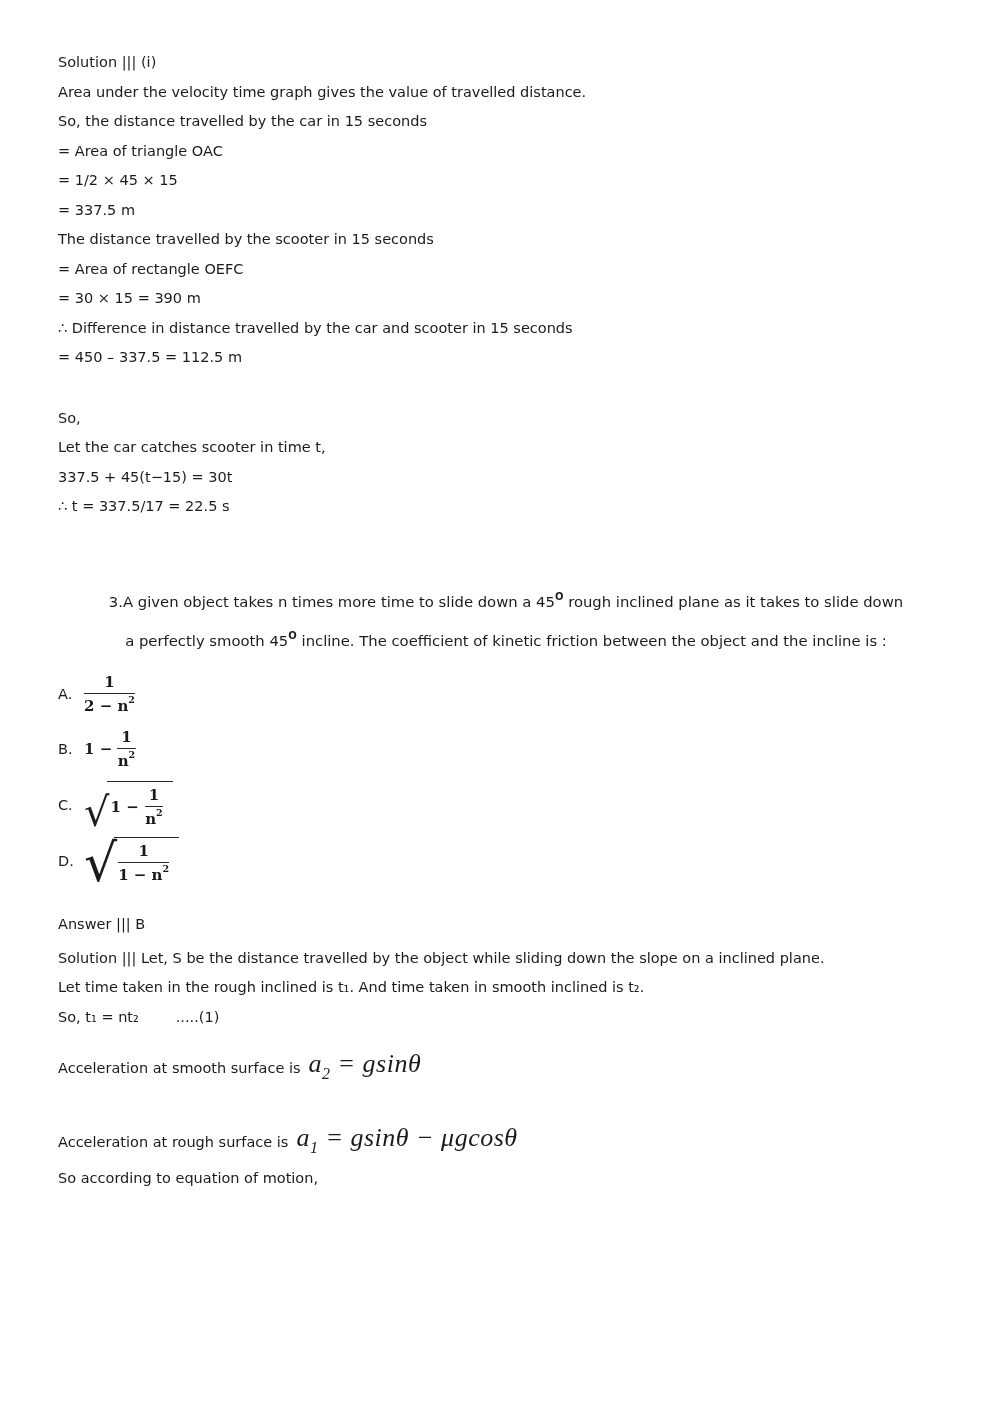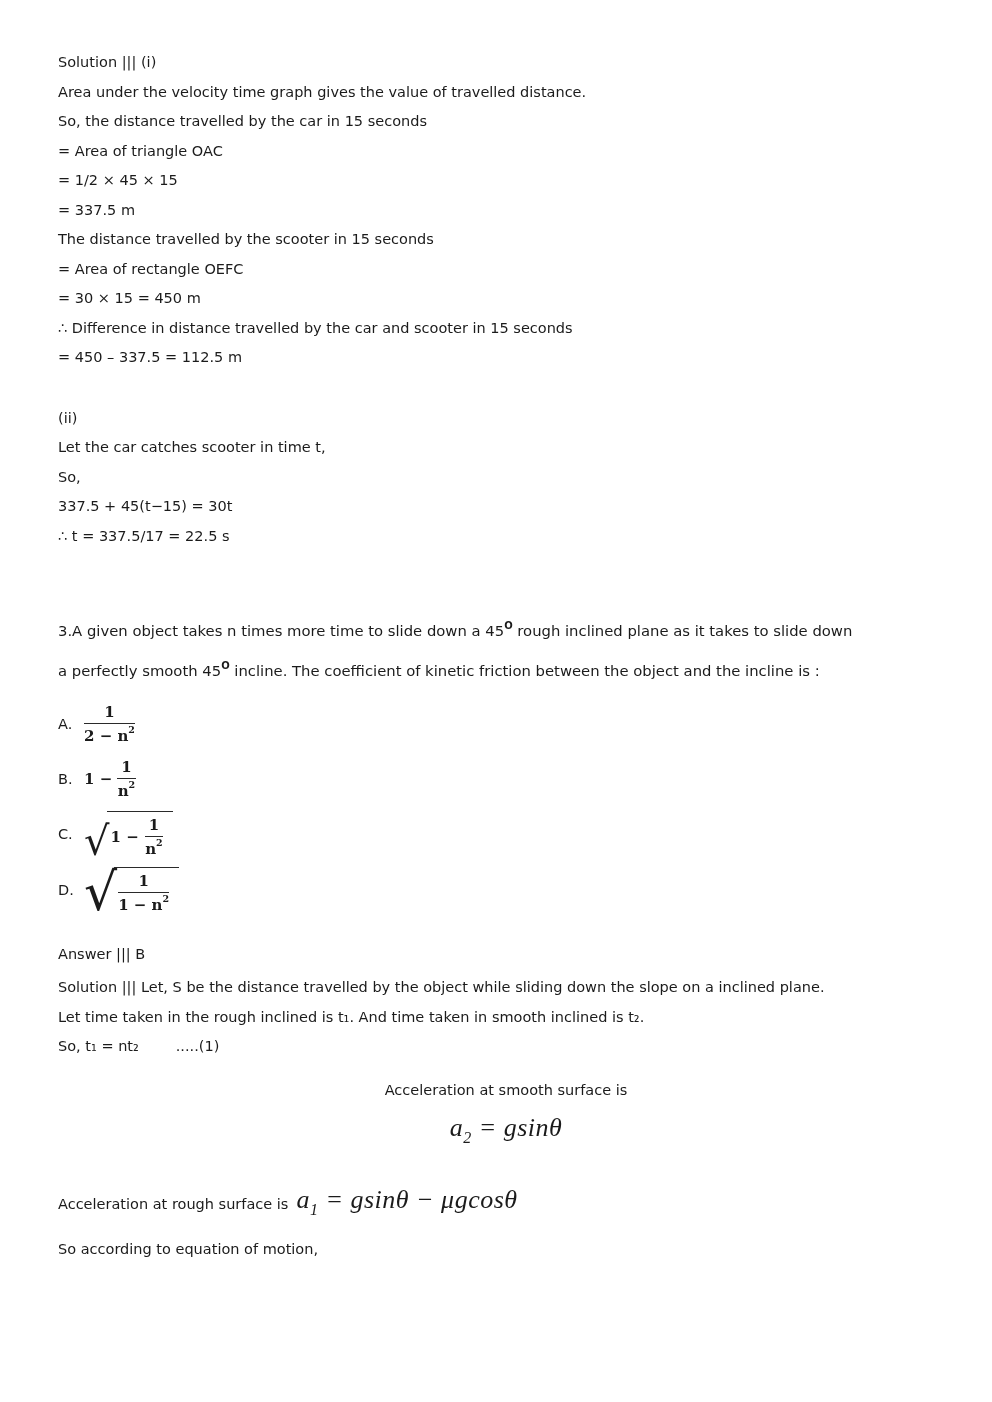--- a/index.html
+++ b/index.html
@@ -21,20 +21,21 @@
     line-height: 29.5px;
     white-space: pre-wrap;
   }
   .gap-sm { height: 31px; }
   .gap-lg { height: 58px; }
   .qline {
     margin: 0;
     font-size: 14.8px;
     line-height: 36px;
     white-space: pre-wrap;
+    text-align: center;
   }
   .qline sup {
     font-size: 10px;
     font-weight: bold;
     position: relative;
     top: -1px;
   }
   .options { margin-top: 12px; }
   .option {
     display: flex;
@@ -100,22 +101,22 @@
     font-weight: 600;
     font-size: 15px;
   }
   .answer-line { margin-top: 26px; }
   .sol-head { margin-top: 4px; }
   .mathline {
     display: flex;
     align-items: center;
     gap: 8px;
   }
-  .mathline.smooth { margin-top: 14px; margin-bottom: 30px; min-height: 44px; flex-direction: column; }
-  .mathline.rough  { margin-bottom: 8px;  min-height: 44px; }
+  .mathline.smooth { margin-top: 14px; margin-bottom: 30px; min-height: 44px; }
+  .mathline.rough  { margin-bottom: 0;  min-height: 44px; }
   .bigmath {
     font-family: Liberation Serif, serif;
     font-style: italic;
     font-size: 26px;
     letter-spacing: 0.5px;
     white-space: pre;
   }
   .bigmath sub {
     font-size: 16px;
     font-style: italic;
@@ -128,29 +129,28 @@
 <div class="page">
 
   <p class="line">Solution ||| (i)</p>
   <p class="line">Area under the velocity time graph gives the value of travelled distance.</p>
   <p class="line">So, the distance travelled by the car in 15 seconds</p>
   <p class="line">= Area of triangle OAC</p>
   <p class="line">= 1/2 × 45 × 15</p>
   <p class="line">= 337.5 m</p>
   <p class="line">The distance travelled by the scooter in 15 seconds</p>
   <p class="line">= Area of rectangle OEFC</p>
-  <p class="line">= 30 × 15 = 450 m</p>
+  <p class="line">= 30 × 15 = 390 m</p>
   <p class="line">∴ Difference in distance travelled by the car and scooter in 15 seconds</p>
   <p class="line">= 450 – 337.5 = 112.5 m</p>
 
   <div class="gap-sm"></div>
 
-  <p class="line">(ii)</p>
+  <p class="line">So,</p>
   <p class="line">Let the car catches scooter in time t,</p>
-  <p class="line">So,</p>
   <p class="line">337.5 + 45(t−15) = 30t</p>
   <p class="line">∴ t = 337.5/17 = 22.5 s</p>
 
   <div class="gap-lg"></div>
 
   <p class="qline"><span>3.A given object takes n times more time to slide down a 45</span><sup>O</sup><span> rough inclined plane as it takes to slide down</span></p>
   <p class="qline"><span>a perfectly smooth 45</span><sup>O</sup><span> incline. The coefficient of kinetic friction between the object and the incline is :</span></p>
 
   <div class="options">
 

